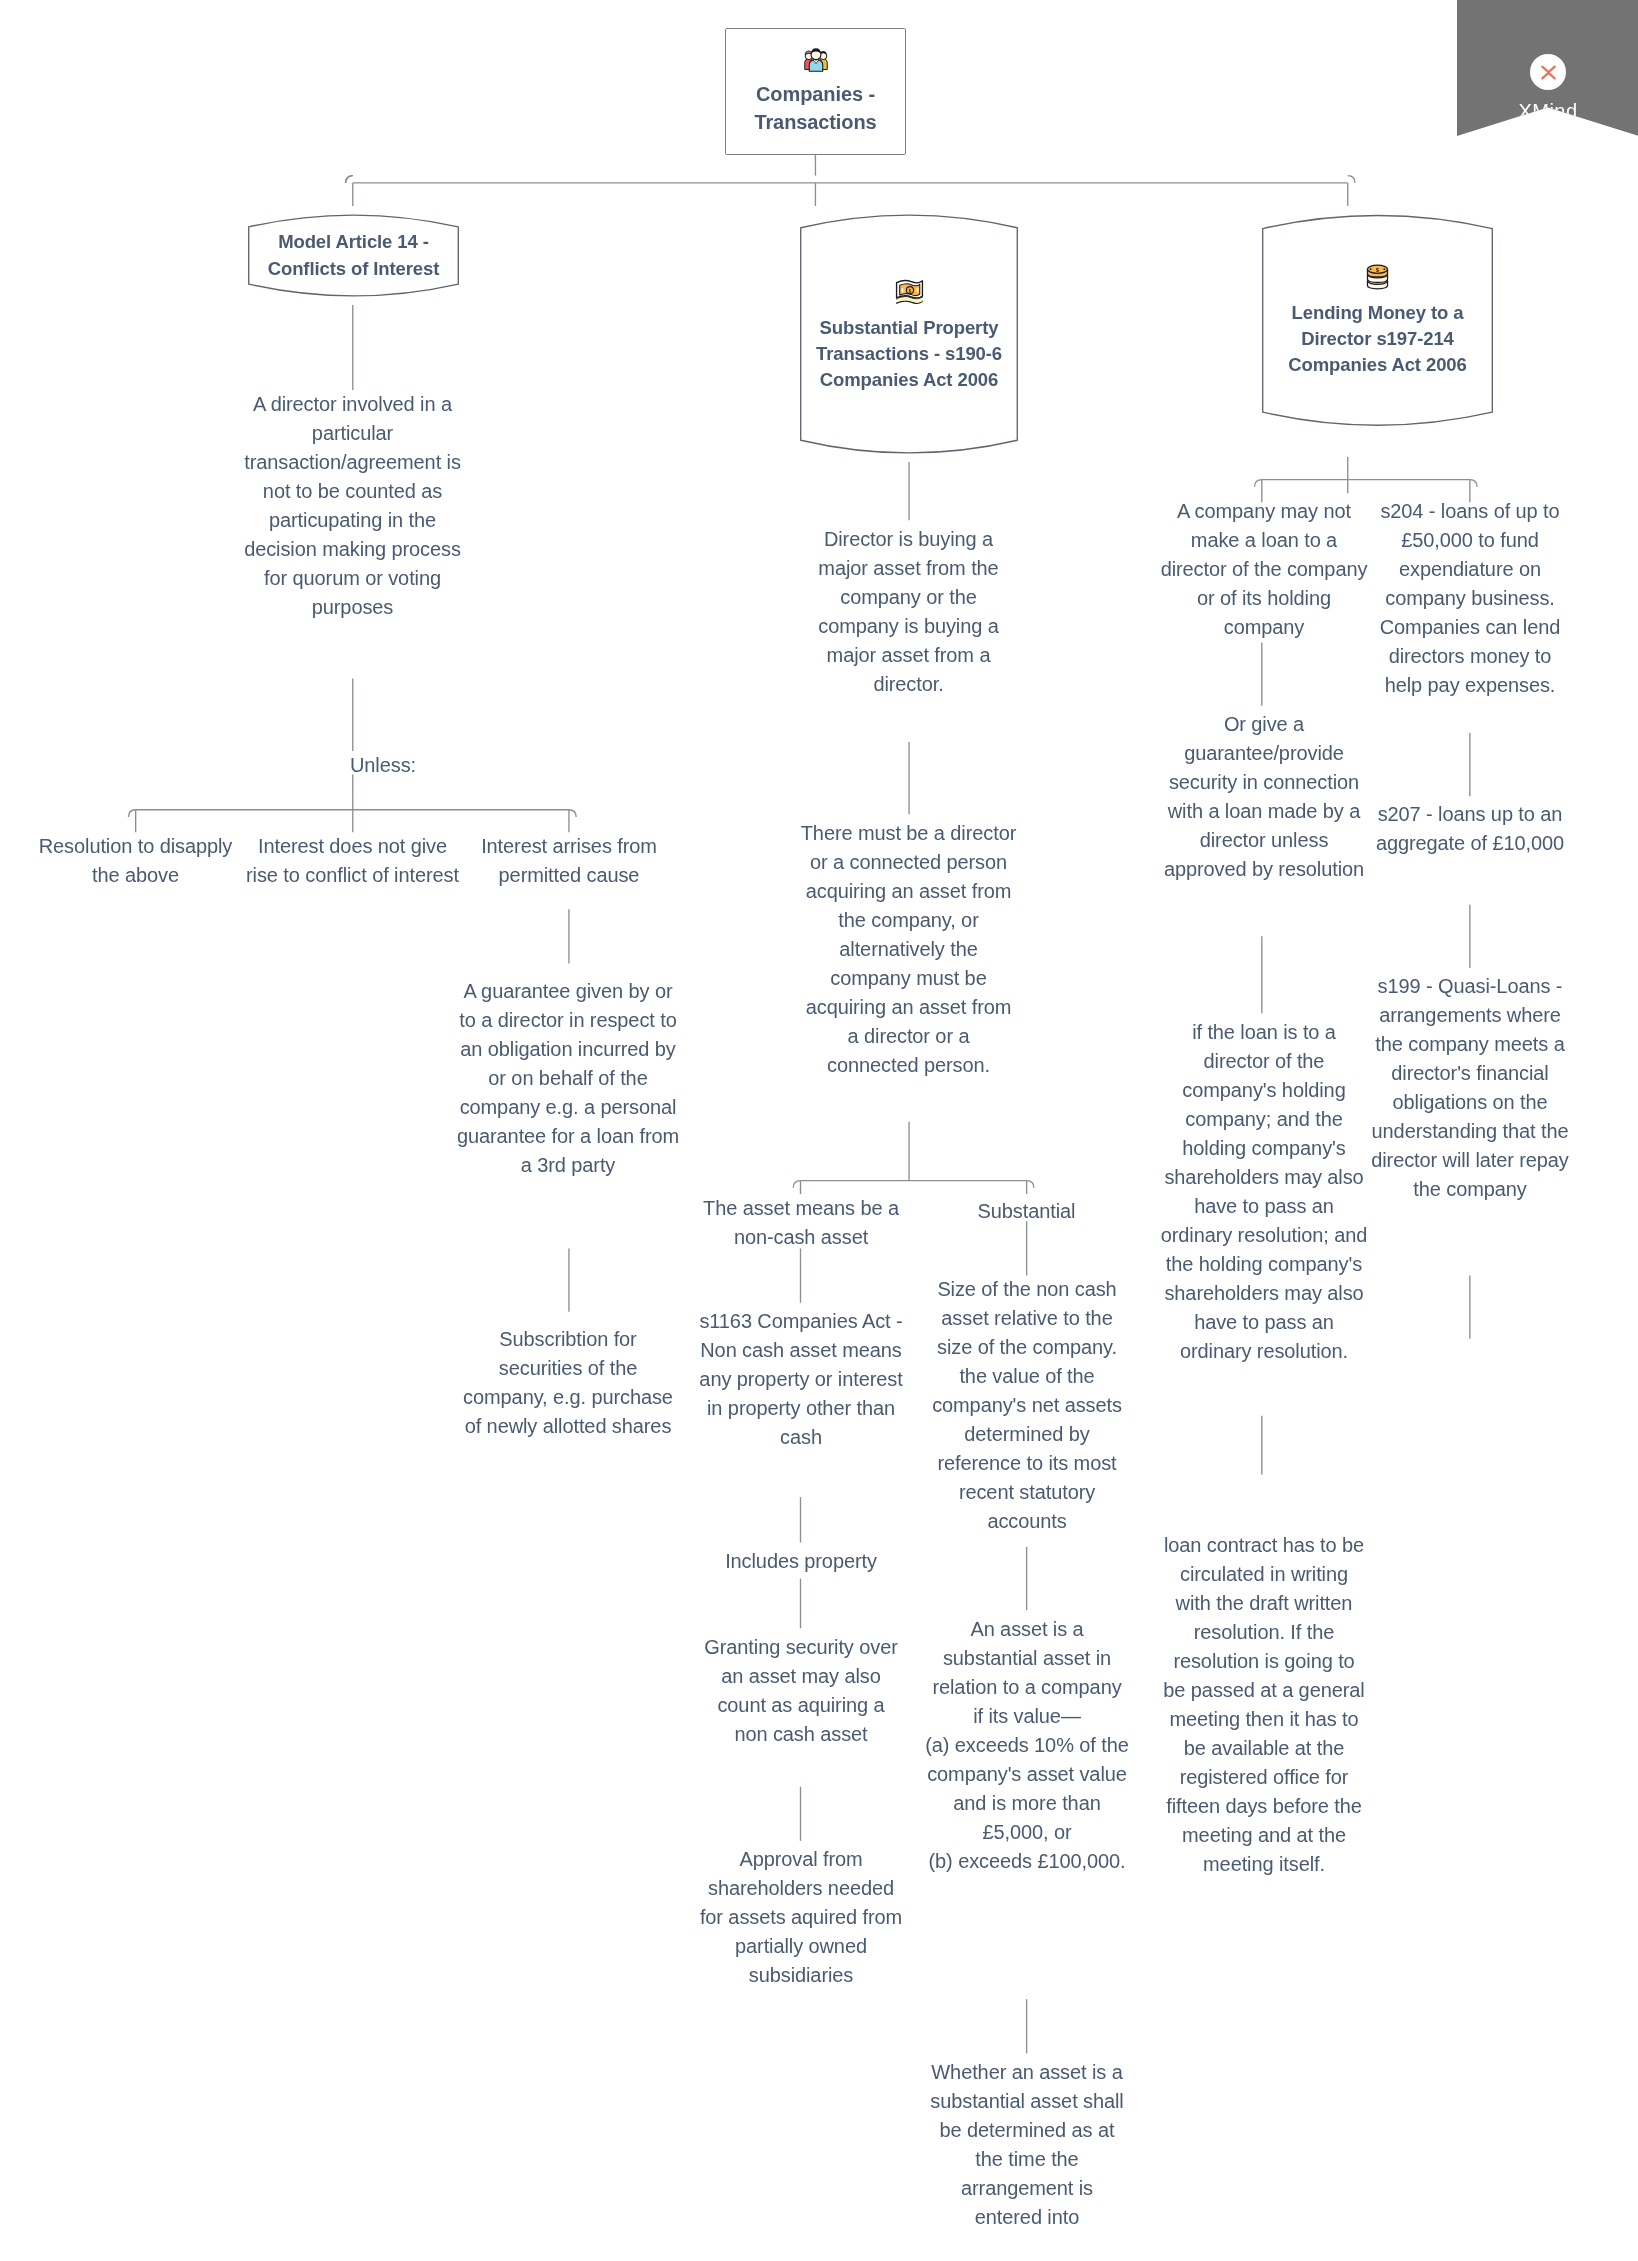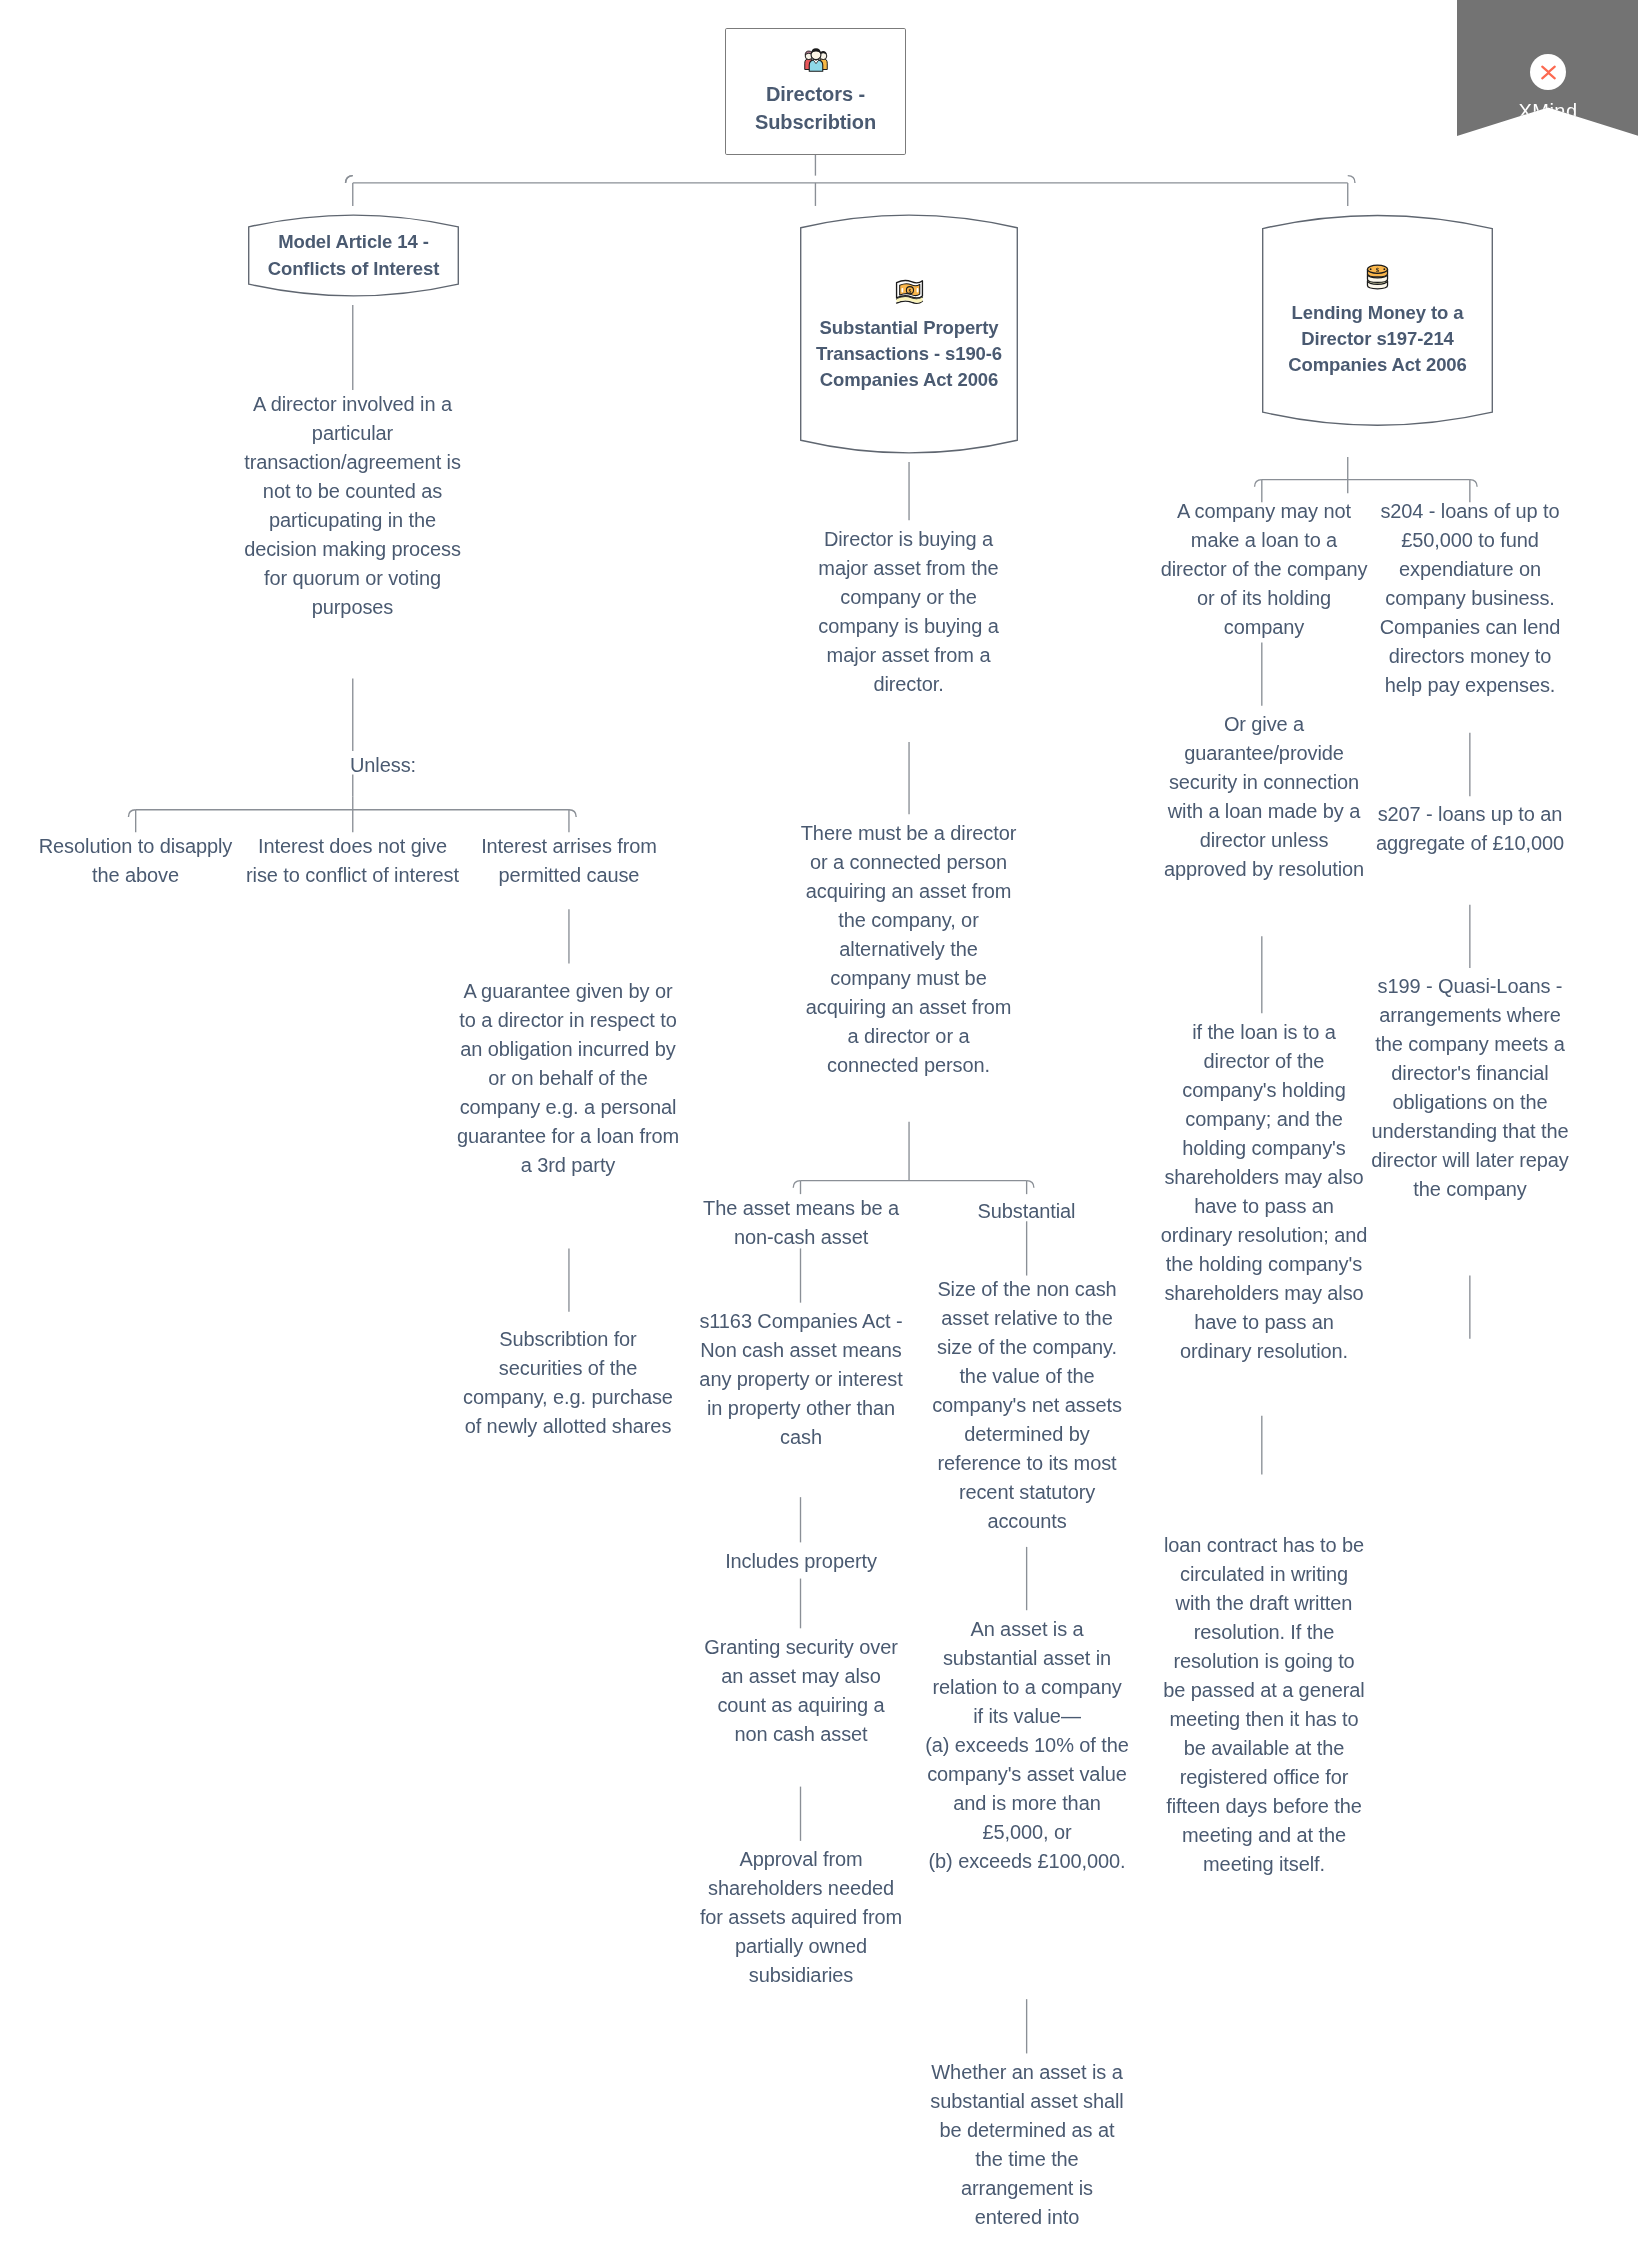--- a/index.html
+++ b/index.html
@@ -233,21 +233,21 @@
         <path d="M42,36 q0,-10 9,-10 q9,0 9,10 l0,14 l-18,0 z" fill="#f6b845" stroke="#1b1b1b" stroke-width="2.2" stroke-linejoin="round"></path>
         <circle cx="51" cy="20" r="8" fill="#f7f3e7" stroke="#1b1b1b" stroke-width="2.2"></circle>
         <path d="M43,17 q1,-8 8,-8 q7,0 8,8 q-3,-3 -8,-3 q-5,0 -8,3 z" fill="#1b1b1b"></path>
 
         <path d="M20,40 q0,-12 15,-12 q15,0 15,12 l0,14 l-30,0 z" fill="#8fd9e8" stroke="#1b1b1b" stroke-width="2.4" stroke-linejoin="round"></path>
         <path d="M29,29 l6,8 l6,-8 l-4,-2 l-2,3 l-2,-3 z" fill="#ffffff" stroke="#1b1b1b" stroke-width="1.8" stroke-linejoin="round"></path>
         <circle cx="35" cy="17" r="11" fill="#fdf6e6" stroke="#1b1b1b" stroke-width="2.4"></circle>
         <path d="M24,15 q1,-12 11,-12 q10,0 11,12 q-4,-5 -11,-5 q-7,0 -11,5 z" fill="#1b1b1b"></path>
       </svg>
     </div>
-    <div class="root-label">Directors - Subscribtion</div>
+    <div class="root-label">Companies - Transactions</div>
   </div>
 
   <div class="node branch-node" style="left:246px; top:206px; width:215px; height:99px;">
     <svg class="branch-shape" viewBox="0 0 475 218" preserveAspectRatio="none" xmlns="http://www.w3.org/2000/svg">
       <path d="M6,46 Q237.5,-6 469,46 L469,172 Q237.5,224 6,172 Z" fill="#ffffff" stroke="#5f6670" stroke-width="3"></path>
     </svg>
     <div class="branch-label">Model Article 14 - Conflicts of Interest</div>
   </div>
 
   <div class="node branch-node" style="left:798px; top:206px; width:222px; height:256px;">

